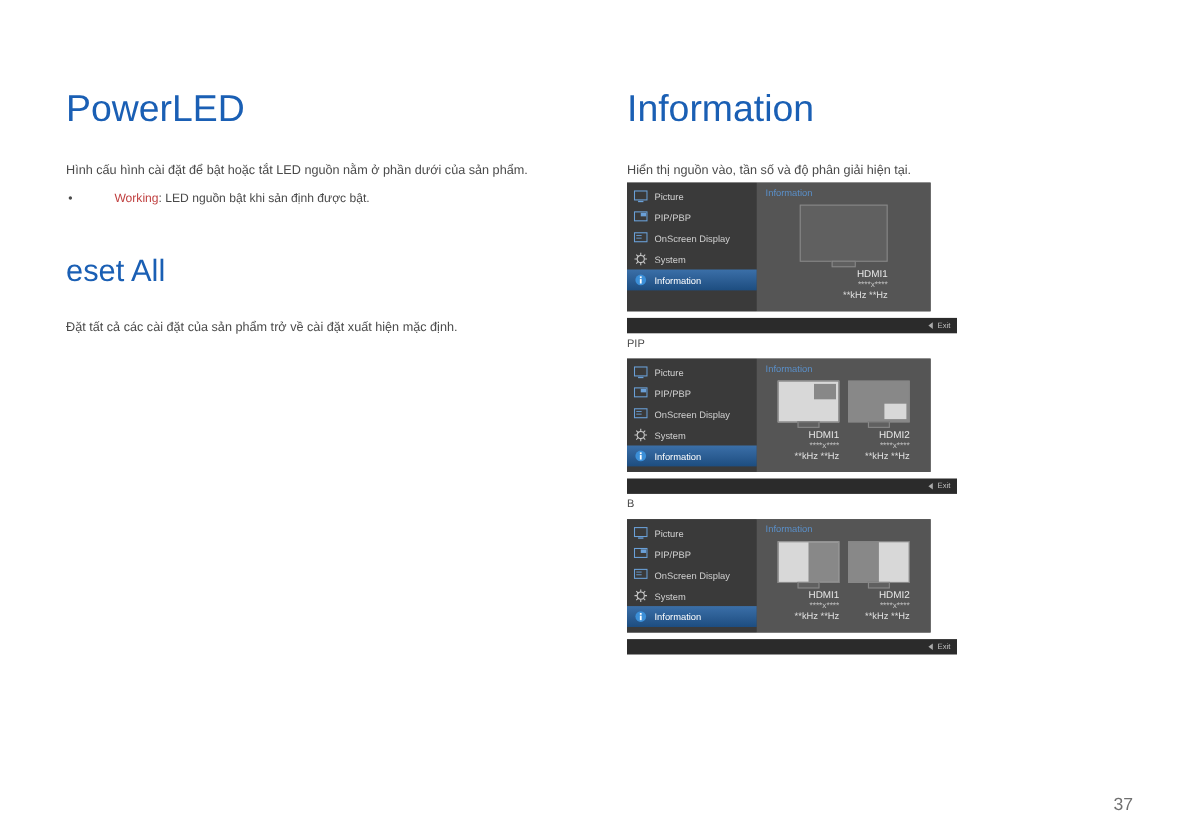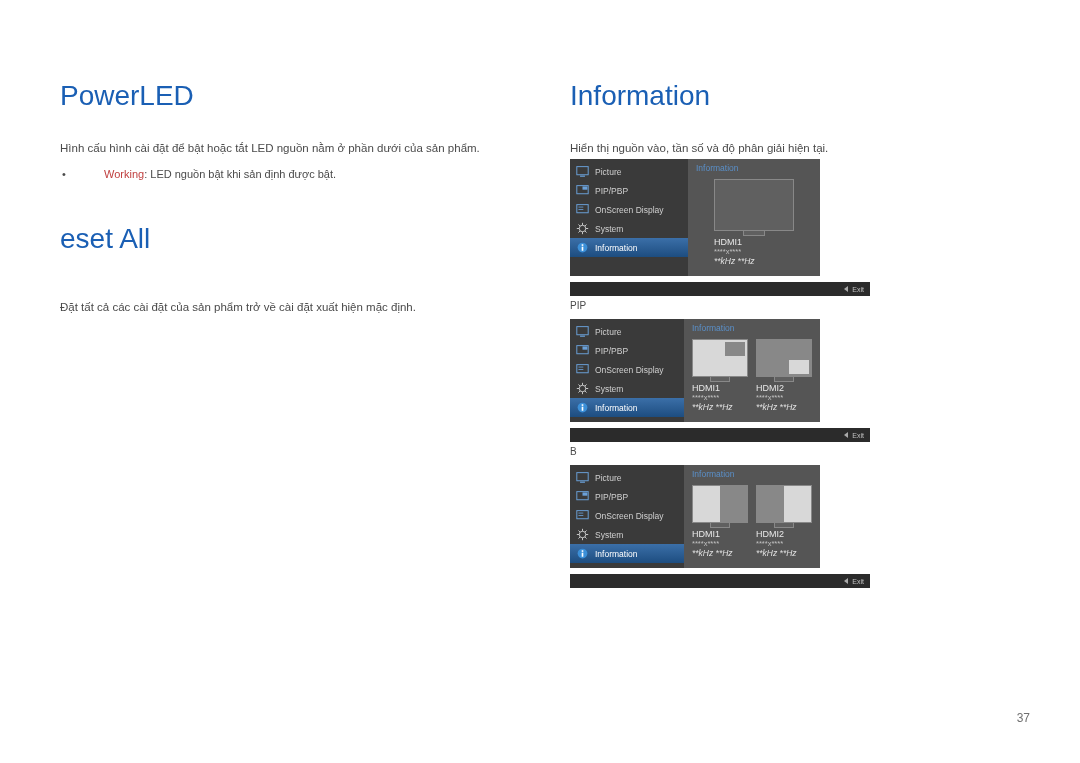--- a/index.html
+++ b/index.html
@@ -12,21 +12,21 @@
     overflow: hidden;
   }
   .page {
     padding: 80px 50px 30px 60px;
     display: flex;
     gap: 50px;
   }
   .col-left { width: 470px; }
   .col-right { width: 470px; }
   .heading {
-    font-size: 28px;
+    font-size: 34px;
     font-weight: 400;
     color: #1a5fb4;
     margin-bottom: 28px;
   }
   .body-text {
     font-size: 11.5px;
     color: #4a4a4a;
     line-height: 1.5;
     margin-bottom: 4px;
   }
@@ -47,26 +47,26 @@
     position: absolute;
     left: 2px;
     color: #4a4a4a;
   }
   .highlight-red { color: #c04040; margin-left: 30px; }
   .heading2 {
     font-size: 28px;
     font-weight: 400;
     color: #1a5fb4;
     margin-top: 38px;
-    margin-bottom: 44px;
+    margin-bottom: 28px;
   }
 
   
   .osd {
-    width: 250px;
+    width: 276px;
     background: #4a4a4a;
     display: flex;
     margin-bottom: 6px;
     position: relative;
   }
   .osd-menu {
     width: 118px;
     background: #3a3a3a;
     padding: 3px 0;
   }
@@ -102,21 +102,21 @@
     color: #5a8fc8;
     margin-bottom: 6px;
   }
   .info-box {
     display: flex;
     gap: 8px;
     justify-content: center;
     margin-top: 4px;
   }
   .info-entry {
-    text-align: left;
+    text-align: right;
   }
   .tv-shape {
     width: 64px;
     height: 42px;
     background: #606060;
     border: 1px solid #888;
     position: relative;
     margin: 0 auto 3px;
   }
   .tv-shape::after {
@@ -147,21 +147,21 @@
     position: absolute; right: 2px; bottom: 2px; width: 20px; height: 14px; background: #888;
   }
   .tv-pip .half-right {
     position: absolute; right: 0; top: 0; width: 50%; height: 100%; background: #888;
   }
   .tv-pip.dark { background: #888; }
   .tv-pip.dark .half-right-light { position:absolute; right:0; top:0; width:50%; height:100%; background:#d8d8d8;}
 
   .src-name { font-size: 9px; color: #e8e8e8; margin-top: 6px; }
   .src-res { font-size: 7.5px; color: #c0c0c0; }
-  .src-freq { font-size: 8.5px; color: #e0e0e0; font-style: italic; }
+  .src-freq { font-size: 8.5px; color: #e0e0e0; }
 
   .osd-footer {
     background: #2b2b2b;
     height: 14px;
     width: 300px;
     display: flex;
     justify-content: flex-end;
     align-items: center;
     padding-right: 6px;
     gap: 4px;
@@ -190,22 +190,22 @@
     content: "―";
     position: absolute;
     left: 0;
     top: -4px;
     color: #888;
   }
 
   .page-number {
     position: absolute;
     right: 50px;
-    bottom: 38px;
-    font-size: 12px;
+    bottom: 22px;
+    font-size: 16px;
     color: #707070;
   }
 </style>
 </head>
 <body>
 
 <div class="page">
   <div class="col-left">
     <h2 class="heading">PowerLED</h2>
     <p class="body-text">Hình cấu hình cài đặt để bật hoặc tắt LED nguồn nằm ở phần dưới của sản phẩm.</p>

